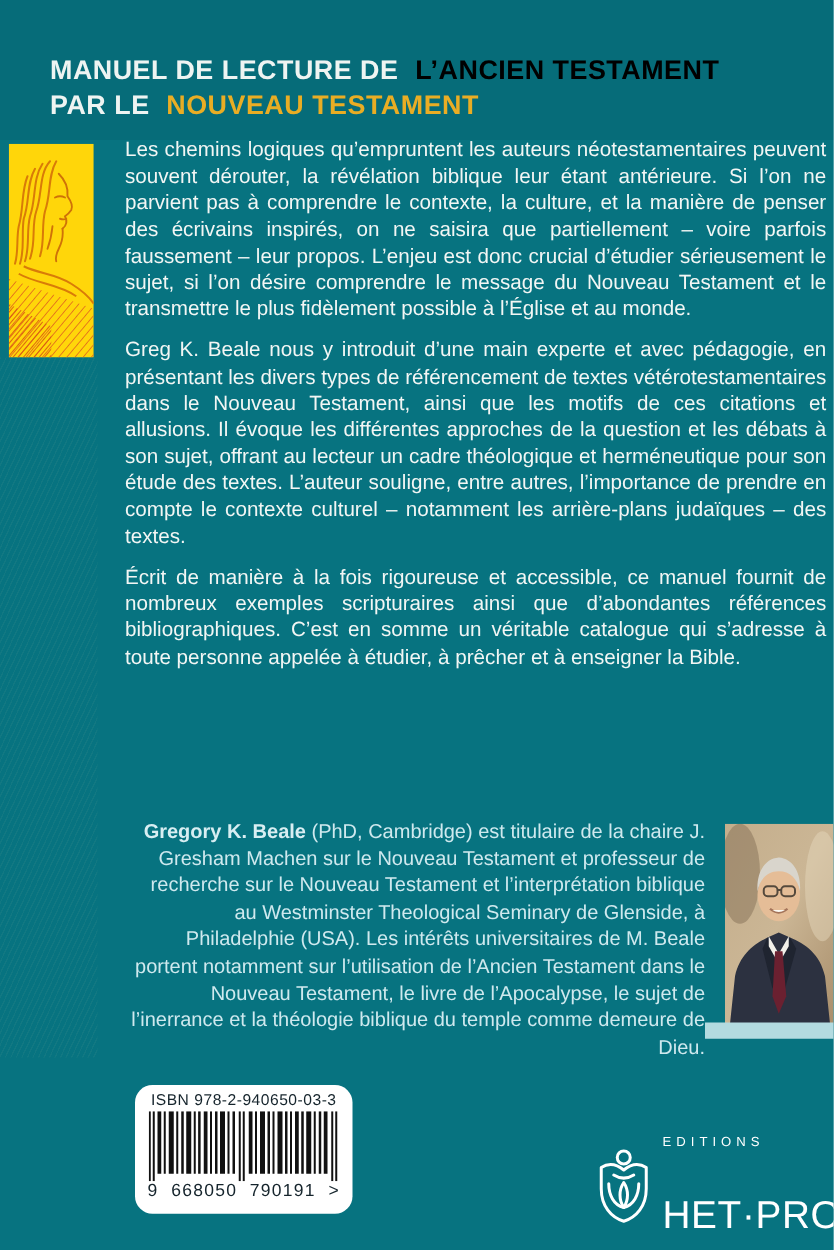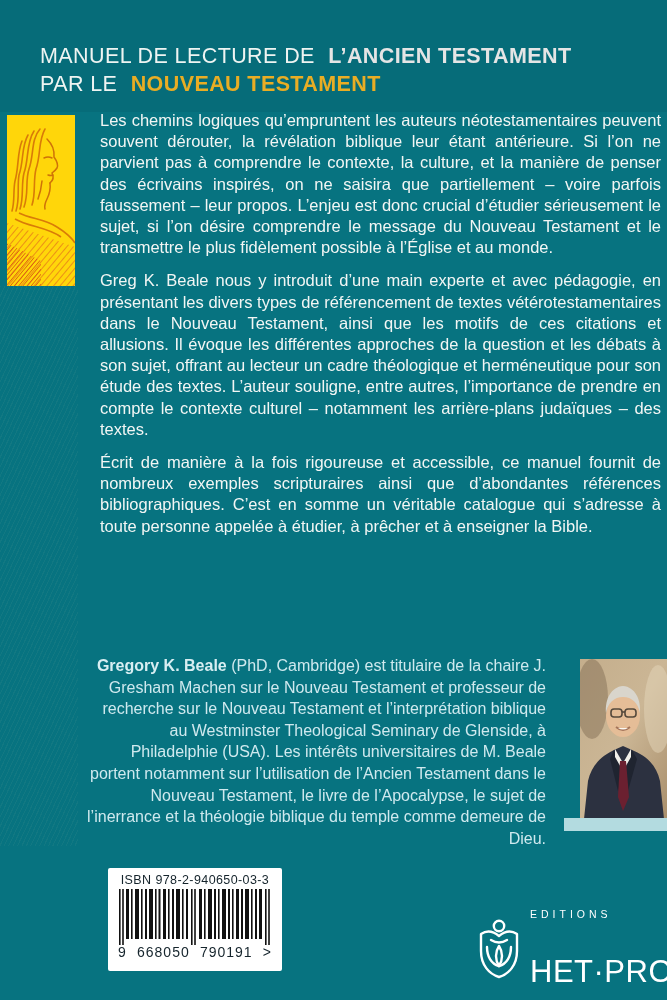--- a/index.html
+++ b/index.html
@@ -16,22 +16,22 @@
     background:rgba(0,22,30,0.07);
   }
   
   .title-block{
     position:absolute;left:40px;top:42px;width:600px;
   }
   .title-line{
     font-size:21.5px;line-height:28px;letter-spacing:0.4px;white-space:nowrap;
   }
   .title-line span + span{margin-left:7px;}
-  .t-reg{color:#eef4f2;font-weight:400;}
-  .t-blue{color:#e5e5e5;font-weight:700;}
+  .t-reg{color:#eef4f2;font-weight:700;}
+  .t-blue{color:#000000;font-weight:700;}
   .t-gold{color:#e9ad24;font-weight:700;margin-top:40px;}
   
   .jesus-panel{
     position:absolute;left:7px;top:115px;width:68px;height:171px;
   }
   .jesus-panel svg{display:block;}
   .left-texture{
     position:absolute;left:0;top:286px;width:78px;height:560px;
     background:
       repeating-linear-gradient(115deg, rgba(255,235,180,0.08) 0 1px, transparent 1px 4px);
@@ -42,39 +42,39 @@
     position:absolute;left:100px;top:110px;width:561px;
     color:#f2f6f4;
   }
   .copy p{
     margin:0 0 12px 0;
     font-size:16.5px;line-height:21.2px;
     text-align:justify;
   }
   
   .bio{
-    position:absolute;left:84px;top:655px;width:462px;
+    position:absolute;left:102px;top:655px;width:462px;
     color:#cfe9ee;
     font-size:16px;line-height:21.6px;
     text-align:right;
   }
   .bio strong{font-weight:700;color:#d8eef2;}
   
   .author-photo{
     position:absolute;left:580px;top:659px;width:87px;height:160px;
   }
   .author-photo svg{display:block;}
   .photo-strip{
     position:absolute;left:564px;top:818px;width:103px;height:13px;
     background:#b3dbe0;
   }
   
   .isbn-box{
     position:absolute;left:108px;top:868px;width:174px;height:103px;
-    background:#ffffff;border-radius:2px;
+    background:#ffffff;border-radius:14px;
     box-sizing:border-box;padding:4px 8px 4px 8px;
   }
   .isbn-label{
     text-align:center;font-size:12.5px;letter-spacing:0.4px;
     color:#15242c;margin-top:1px;
   }
   .barcode{display:block;margin:2px auto 0 auto;}
   .isbn-digits{
     display:flex;justify-content:space-between;align-items:baseline;
     padding:0 2px;margin-top:-1px;

